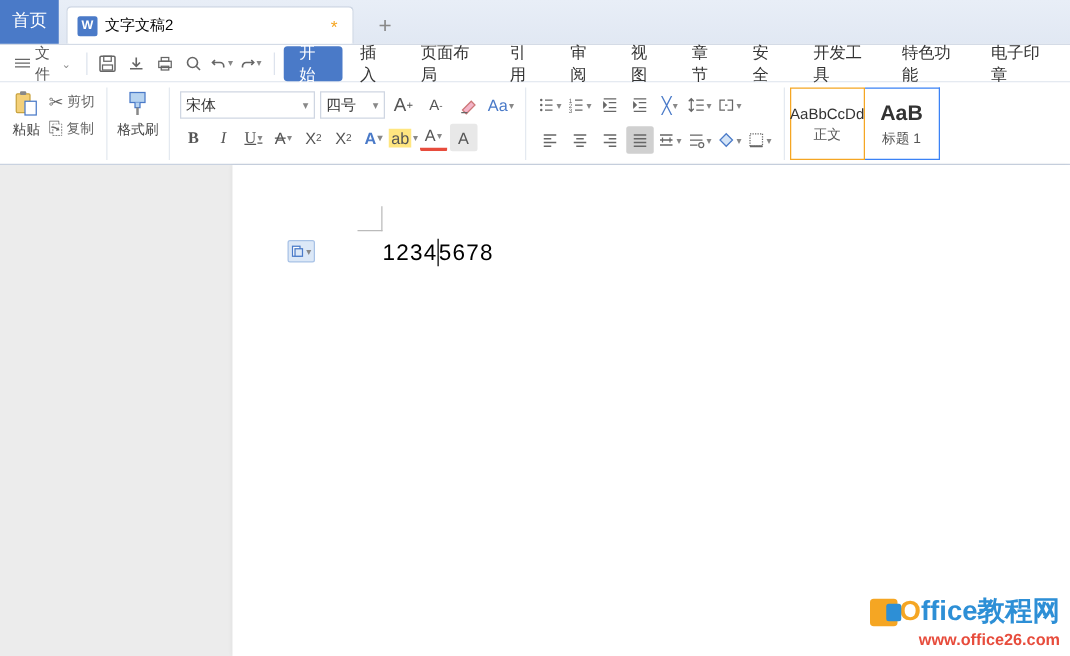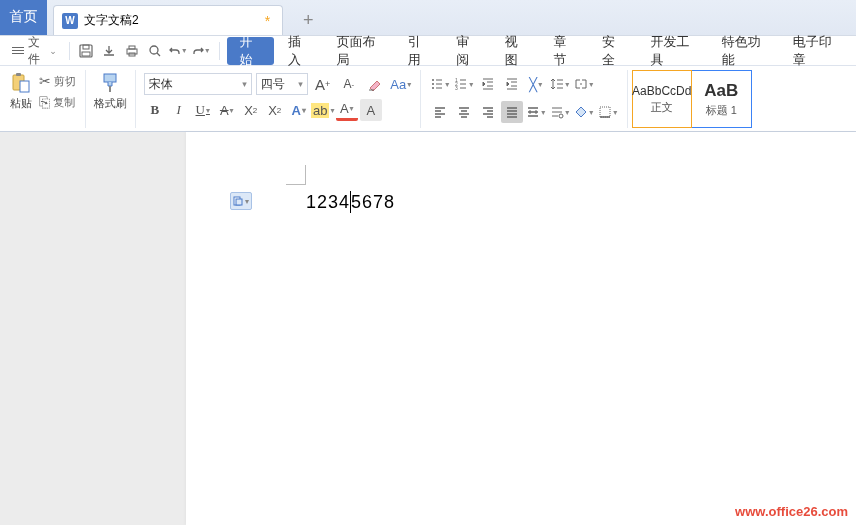--- a/index.html
+++ b/index.html
@@ -330,14 +330,15 @@
       <svg width="10" height="10" viewBox="0 0 10 10">
           <rect x="1" y="1" width="6" height="8" fill="#fff" stroke="#4a7ac8"></rect>
           <rect x="3" y="3" width="6" height="6" fill="#dce8f7" stroke="#4a7ac8"></rect>
         </svg>
     </div>
     <div class="doc-content"><span>1234</span><span class="cursor"></span><span>5678</span></div>
   </div>
 </div>
 
 <div class="watermark">
+  <div class="wm-top"><span class="wm-logo"></span><span class="o">O</span><span class="t">ffice</span><span style="color:#2d8fd6" title="Office教程网">教程网</span></div>
   <div class="wm-url">www.office26.com</div>
 </div>
 
 </body></html>

